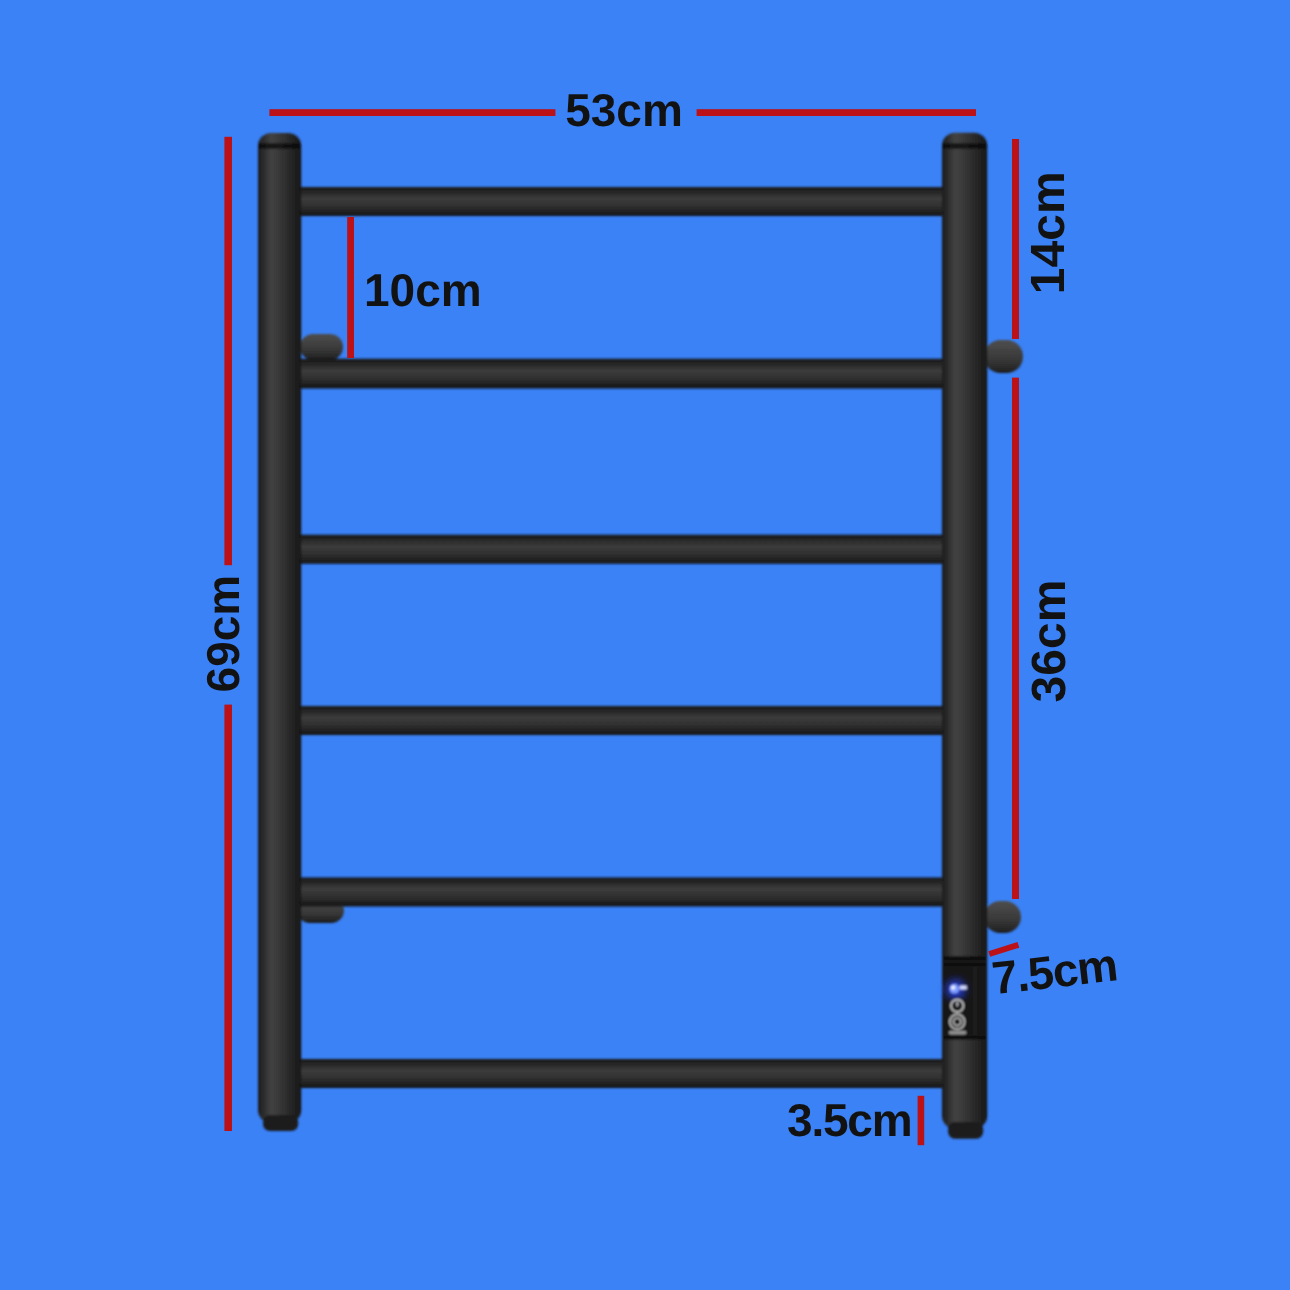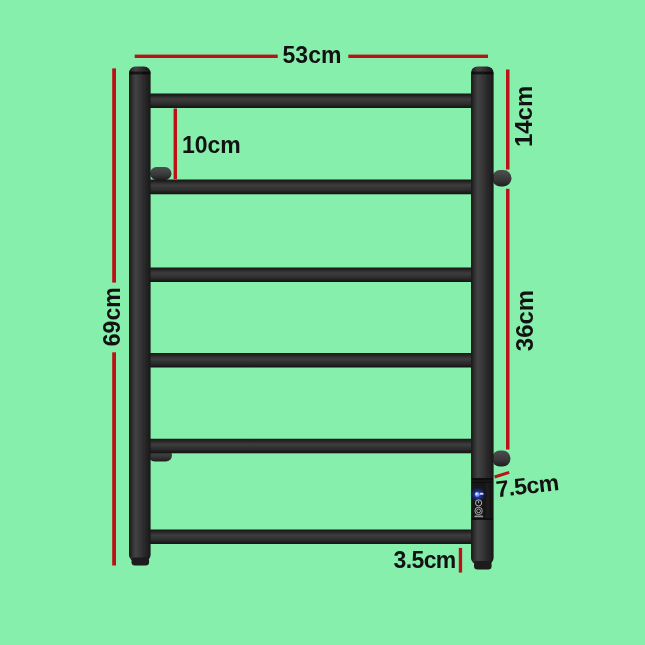--- a/index.html
+++ b/index.html
@@ -1,16 +1,16 @@
 <!DOCTYPE html>
 <html><head>
 <meta charset="utf-8">
 <style>
   html,body{margin:0;padding:0;background:#ffffff;}
-  .wrap{position:relative;width:645px;height:645px;background:#86efac;overflow:hidden;}
+  .wrap{position:relative;width:645px;height:645px;background:#3b82f6;overflow:hidden;}
   svg{position:absolute;left:0;top:0;}
   text{font-family:"Liberation Sans", sans-serif;font-weight:bold;fill:#121212;}
 </style>
 </head>
 <body>
 <div class="wrap">
 <svg width="645" height="645" viewBox="0 0 645 645">
   <defs>
     <linearGradient id="postG" x1="0" y1="0" x2="1" y2="0">
       <stop offset="0" stop-color="#1b1b1b"></stop>

